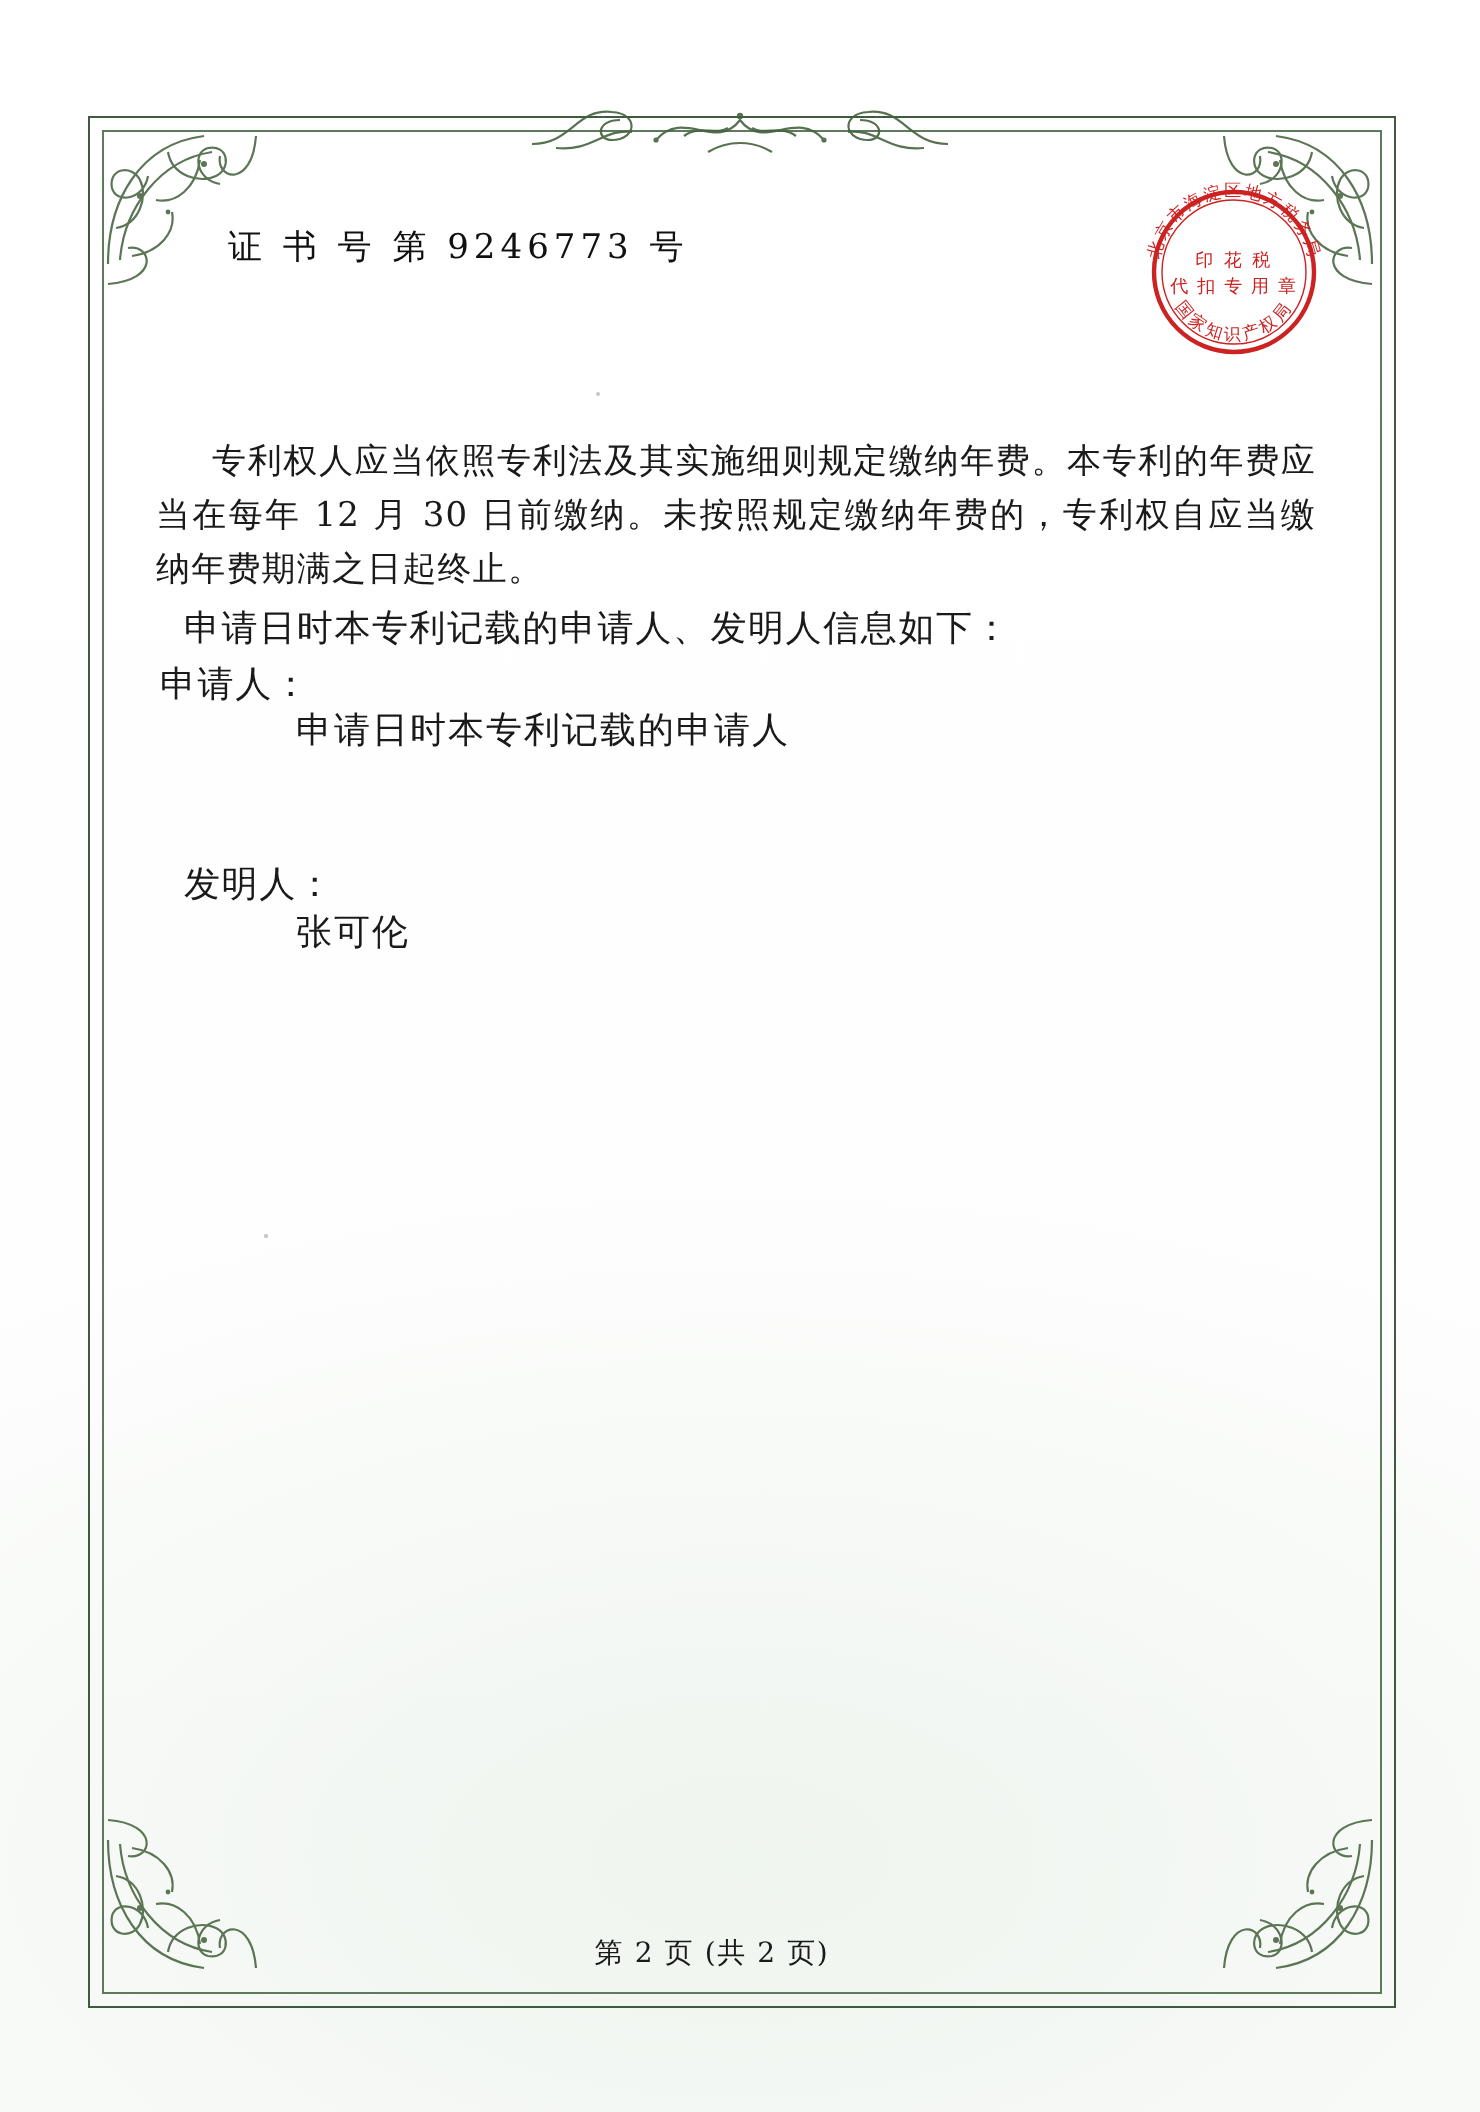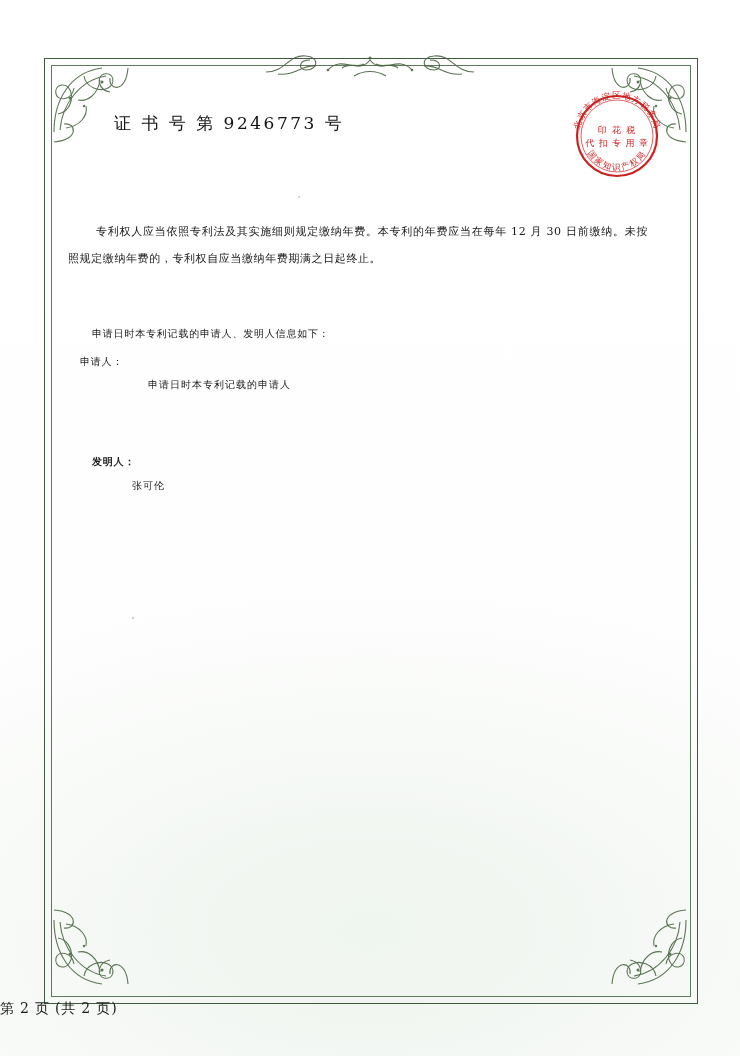--- a/index.html
+++ b/index.html
@@ -70,54 +70,53 @@
     left: 78px; top: 112px;
     font-size: 17px;
     letter-spacing: 2.5px;
     color: #111;
     font-family: "DejaVu Serif", "Liberation Serif", serif;
     margin-left: 36px;
   }
 
   .para {
     position: absolute;
-    left: 68px;
+    left: 78px;
     width: 580px;
-    font-size: 11px;
+    font-size: 17px;
     line-height: 27px;
     color: #1a1a1a;
     letter-spacing: 0.6px;
     text-align: justify;
     font-family: "DejaVu Serif", "Liberation Serif", serif;
   }
   .para-fee { top: 218px; text-indent: 28px; }
 
   .lbl {
     position: absolute;
-    font-size: 10px;
+    font-size: 18px;
     color: #1a1a1a;
     letter-spacing: 0.8px;
     font-family: "DejaVu Serif", "Liberation Serif", serif;
-    margin-top: 25px;
   }
   .info-head { left: 92px; top: 302px; }
   .applicant-label { left: 80px; top: 330px; }
   .applicant-value { left: 148px; top: 353px; letter-spacing: 1px; }
-  .inventor-label { left: 92px; top: 430px; font-weight: bold; }
-  .inventor-value { left: 132px; top: 454px; letter-spacing: 1px; }
+  .inventor-label { left: 92px; top: 430px; }
+  .inventor-value { left: 148px; top: 454px; letter-spacing: 1px; }
 
   .footer {
     position: absolute;
     left: 0; top: 968px;
     width: 712px;
+    text-align: center;
     font-size: 14px;
     color: #1a1a1a;
     letter-spacing: 0.8px;
     font-family: "DejaVu Serif", "Liberation Serif", serif;
-    margin-top: 32px;
   }
 
   .speck {
     position: absolute;
     background: #9a9a9a;
     border-radius: 50%;
     opacity: 0.55;
   }
 </style>
 </head>

